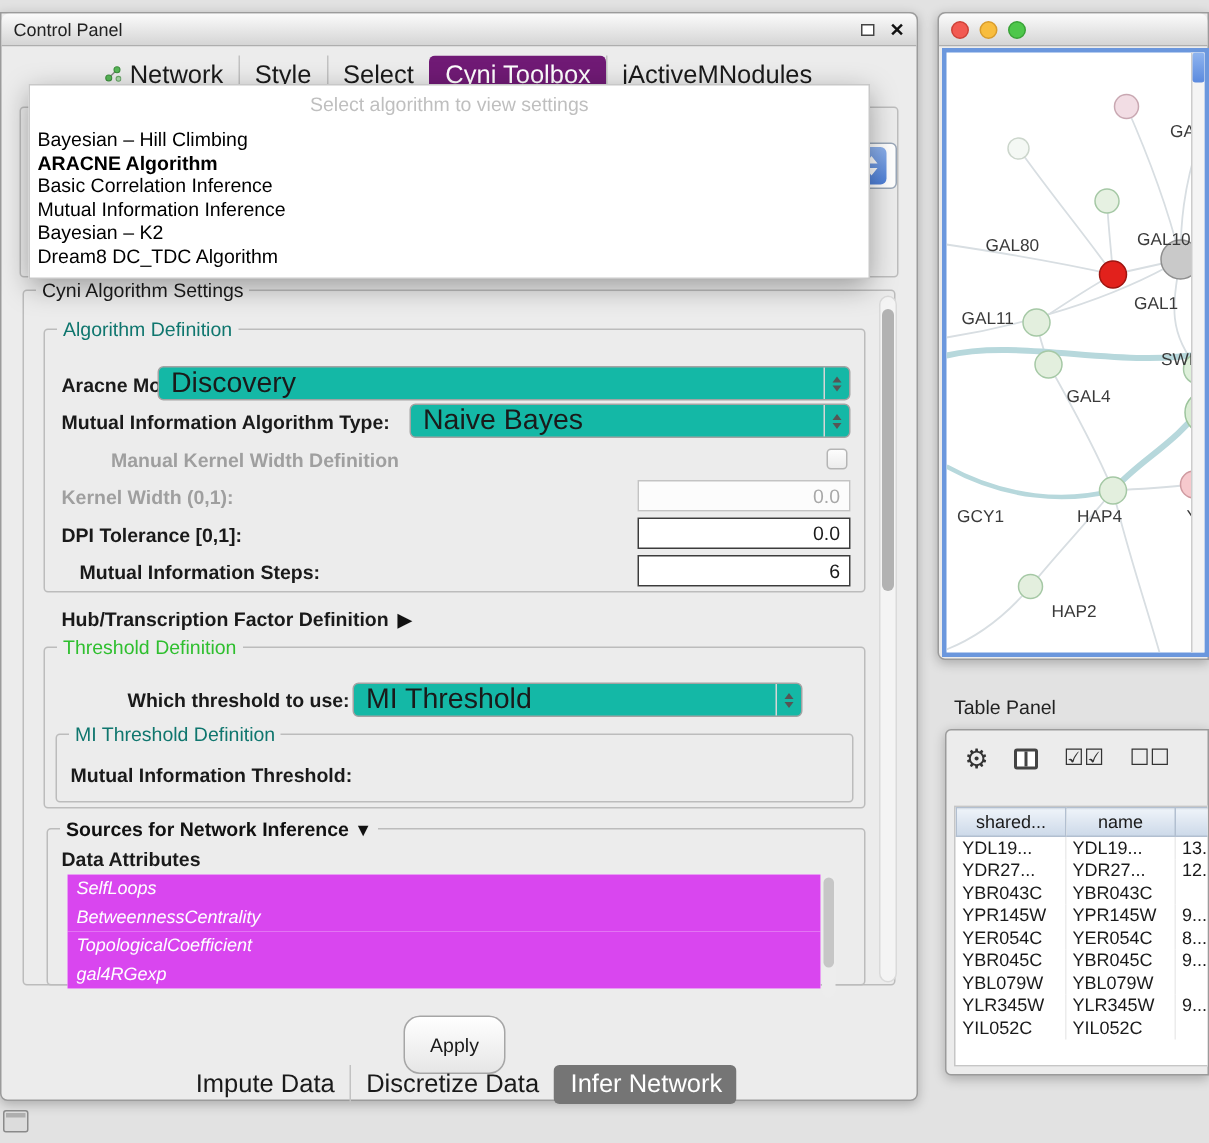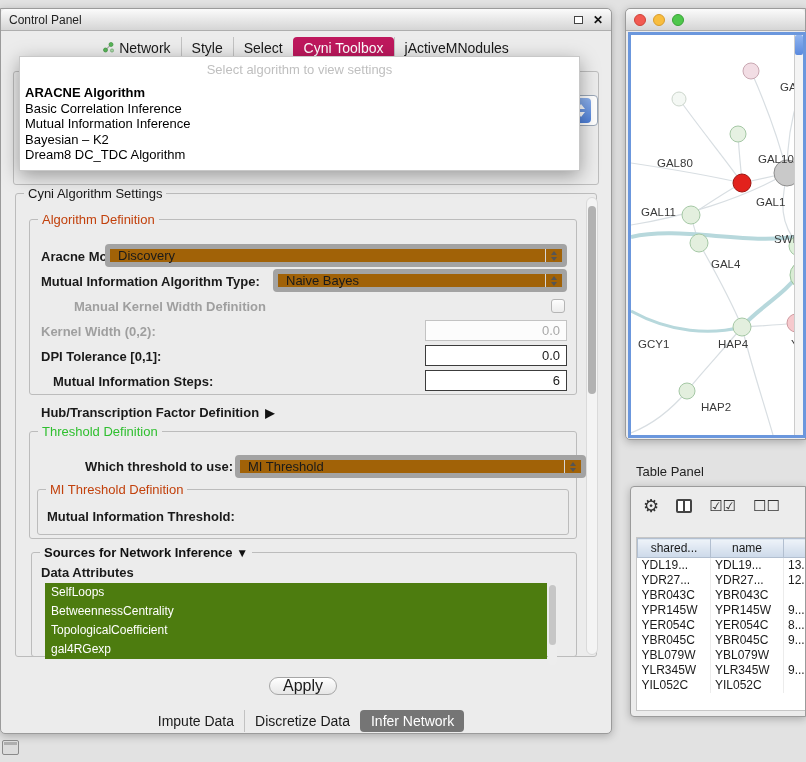--- a/index.html
+++ b/index.html
@@ -15,26 +15,26 @@
             padding:0 8px;font-size:12px;border-radius:5px 5px 0 0;}
 
   
   #control-panel{left:0;top:8px;width:612px;height:726px;border-radius:0 5px 5px 5px;}
   #cp-title{font-size:12px;color:#222;}
   .tb-icons{margin-left:auto;display:flex;align-items:center;gap:10px;}
   .float-ic{width:9px;height:8px;border:1px solid #444;background:#fff;}
   .close-ic{font-size:12px;font-weight:bold;color:#111;line-height:12px;}
 
   .tabbar{position:absolute;left:0;right:0;display:flex;justify-content:center;
-          align-items:center;font-size:14px;}
+          align-items:center;font-size:17px;}
   #top-tabs{top:28px;}
   #bottom-tabs{top:701px;}
   .tb{padding:3px 10px;display:flex;align-items:center;gap:5px;white-space:nowrap;}
   .tb + .tb{border-left:1px solid #c2c2c2;}
-  .tb.active{background:#be185d;color:#fff;border-radius:4px;border-left-color:transparent;}
+  .tb.active{background:#701a75;color:#fff;border-radius:4px;border-left-color:transparent;}
   #bottom-tabs .tb.active{background:#757575;}
 
   
   .upper-group{position:absolute;left:12px;top:62px;width:586px;height:114px;
                border:1px solid #bdbdbd;border-radius:3px;}
   .combo-stub{position:absolute;left:562px;top:86px;width:35px;height:31px;
               background:#fff;border:1px solid #9aa7b8;border-radius:0 4px 4px 0;
               display:flex;align-items:center;justify-content:center;}
   .combo-stub .blue{width:21px;height:25px;border-radius:4px;
               background:linear-gradient(#8db1ec,#4d7fd8);display:flex;flex-direction:column;
@@ -47,59 +47,59 @@
          border:1px solid #c8c8c8;box-shadow:0 5px 18px rgba(0,0,0,.35);
          padding:3px 0 7px;z-index:20;}
   .popup .ph{color:#bfbfbf;text-align:center;font-size:13px;line-height:20px;margin-bottom:5px;}
   .popup .opt{font-size:13px;line-height:15.5px;padding:0 5px;color:#000;}
   .popup .opt.sel{font-weight:bold;}
 
   
   .grp{position:absolute;border:1px solid #bcbcbc;border-radius:3px;}
   .gtitle{position:absolute;top:-8px;left:8px;background:#ececec;padding:0 4px;
           font-size:13px;white-space:nowrap;}
-  .gtitle.blue{color:#c2410c;}
+  .gtitle.blue{color:#0f766e;}
   .gtitle.green{color:#2fbf2f;}
   .gtitle.bold{font-weight:bold;color:#111;}
 
   .lbl{position:absolute;font-size:13px;font-weight:bold;white-space:nowrap;}
   .lbl.dis{color:#9f9f9f;}
 
-  .combo{position:absolute;height:23px;background:#a16207;border:5px solid #a3a3a3;
-         border-radius:4px;display:flex;align-items:center;font-size:13px;padding-left:8px;}
+  .combo{position:absolute;height:23px;background:#14b8a6;border:1px solid #a3a3a3;
+         border-radius:4px;display:flex;align-items:center;font-size:19px;padding-left:8px;}
   .combo .arr{margin-left:auto;width:17px;height:100%;display:flex;flex-direction:column;
               align-items:center;justify-content:center;gap:2px;border-left:1px solid #d6d6d6;}
   .tri-up{width:0;height:0;border-left:3.5px solid transparent;border-right:3.5px solid transparent;border-bottom:4.5px solid #555;}
   .tri-dn{width:0;height:0;border-left:3.5px solid transparent;border-right:3.5px solid transparent;border-top:4.5px solid #555;}
 
   .field{position:absolute;height:21px;background:#fff;border:1px solid #3c3c3c;
          font-size:13px;display:flex;align-items:center;justify-content:flex-end;padding-right:6px;}
   .field.dis{border-color:#c3c3c3;color:#a8a8a8;background:#fcfcfc;}
   .field.mid{border-color:#6b6b6b;}
 
   .checkbox{position:absolute;width:14px;height:14px;border:1px solid #b5b5b5;
             border-radius:3px;background:linear-gradient(#fdfdfd,#ececec);}
 
   .expander{position:absolute;font-size:13px;font-weight:bold;display:flex;align-items:center;gap:6px;}
   .exp-arrow{font-size:12px;color:#111;}
 
   
   .attr-list{position:absolute;left:44px;top:574px;width:502px;background:#fff;}
-  .attr-item{height:19px;line-height:19px;background:#4d7c0f;color:#fff;font-size:12px;padding-left:6px;}
+  .attr-item{height:19px;line-height:19px;background:#d946ef;color:#fff;font-size:12px;padding-left:6px;font-style:italic;}
   .list-scroll{position:absolute;left:547px;top:574px;width:9px;height:82px;background:#ededed;border-radius:5px;}
   .list-scroll .thumb{position:absolute;left:1px;top:2px;width:7px;height:60px;background:#c6c6c6;border-radius:4px;}
 
   
   .vscroll{position:absolute;left:585px;top:188px;width:12px;height:458px;background:#f4f4f4;
            border:1px solid #dadada;border-radius:6px;}
   .vscroll .thumb{position:absolute;left:1px;top:8px;width:8px;height:188px;background:#b2b2b2;border-radius:4px;}
 
-  .applybtn{position:absolute;left:268px;top:668px;width:68px;height:18px;border-radius:11px;
+  .applybtn{position:absolute;left:268px;top:668px;width:68px;height:39px;border-radius:11px;
             border:1px solid #a6a6a6;background:linear-gradient(#ffffff,#e6e6e6);
-            font-size:16px;display:flex;align-items:center;justify-content:center;}
+            font-size:13px;display:flex;align-items:center;justify-content:center;}
 
   
   #network-window{left:625px;top:8px;width:181px;height:432px;border-radius:5px 0 0 5px;}
   .lights{display:flex;gap:7px;align-items:center;}
   .light{width:12px;height:12px;border-radius:50%;}
   .light.red{background:#f25a52;border:1px solid #ce4238;}
   .light.yellow{background:#f8bd3e;border:1px solid #d89c2c;}
   .light.green{background:#4ec74b;border:1px solid #39a337;}
   .net-content{position:absolute;left:2px;top:23px;width:178px;height:406px;background:#fff;
                border:3px solid #6b97dd;overflow:hidden;}
@@ -171,20 +171,21 @@
     <div class="combo-stub">
       <span class="blue">
         <span class="wtri-up"></span>
           <span class="wtri-dn"></span>
       </span>
     </div>
 
     <div class="popup">
       <div class="ph">Select algorithm to view settings</div>
       <div>
+          <div class="opt">Bayesian – Hill Climbing</div>
           <div class="opt sel">ARACNE Algorithm</div>
           <div class="opt">Basic Correlation Inference</div>
           <div class="opt">Mutual Information Inference</div>
           <div class="opt">Bayesian – K2</div>
           <div class="opt">Dream8 DC_TDC Algorithm</div>
         </div>
     </div>
 
     <div class="grp" style="left:14px;top:184px;width:582px;height:464px;">
       <span class="gtitle">Cyni Algorithm Settings</span>
@@ -211,40 +212,40 @@
       <span>Naive Bayes</span>
       <span class="arr">
           <span class="tri-up"></span>
           <span class="tri-dn"></span>
         </span>
     </div>
 
     <span class="lbl dis" style="left:32px;top:290px;margin-left:41px;">Manual Kernel Width Definition</span>
     <span class="checkbox" style="left:550px;top:290px;"></span>
 
-    <span class="lbl dis" style="left:40px;top:315px;">Kernel Width (0,2):</span>
+    <span class="lbl dis" style="left:40px;top:315px;">Kernel Width (0,1):</span>
     <div class="field dis" style="left:424px;top:311px;width:142px;">0.0</div>
 
     <span class="lbl" style="left:40px;top:340px;text-align:center;">DPI Tolerance [0,1]:</span>
     <div class="field" style="left:424px;top:336px;width:142px;">0.0</div>
 
     <span class="lbl" style="left:52px;top:365px;">Mutual Information Steps:</span>
     <div class="field" style="left:424px;top:361px;width:142px;">6</div>
 
     <div class="expander" style="left:40px;top:396px;">
       <span>Hub/Transcription Factor Definition</span>
       <span class="exp-arrow">▶</span>
     </div>
 
     <div class="grp" style="left:28px;top:422px;width:548px;height:108px;">
       <span class="gtitle green">Threshold Definition</span>
     </div>
 
     <span class="lbl" style="left:84px;top:450px;">Which threshold to use:</span>
-    <div class="combo" style="left:234px;top:446px;width:351px;">
+    <div class="combo" style="left:234px;top:446px;width:300px;">
       <span>MI Threshold</span>
       <span class="arr">
           <span class="tri-up"></span>
           <span class="tri-dn"></span>
         </span>
     </div>
 
     <div class="grp" style="left:36px;top:480px;width:532px;height:46px;">
       <span class="gtitle blue">MI Threshold Definition</span>
     </div>

